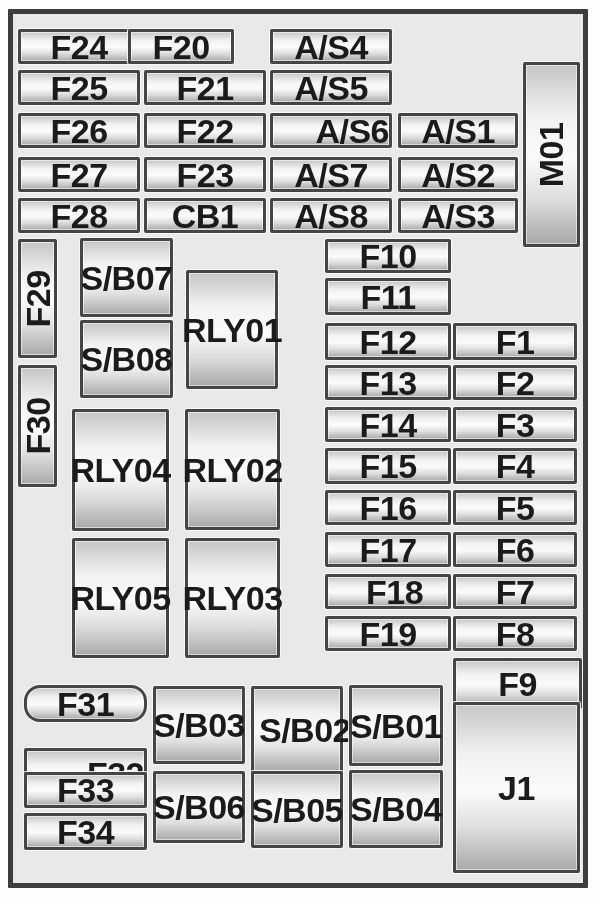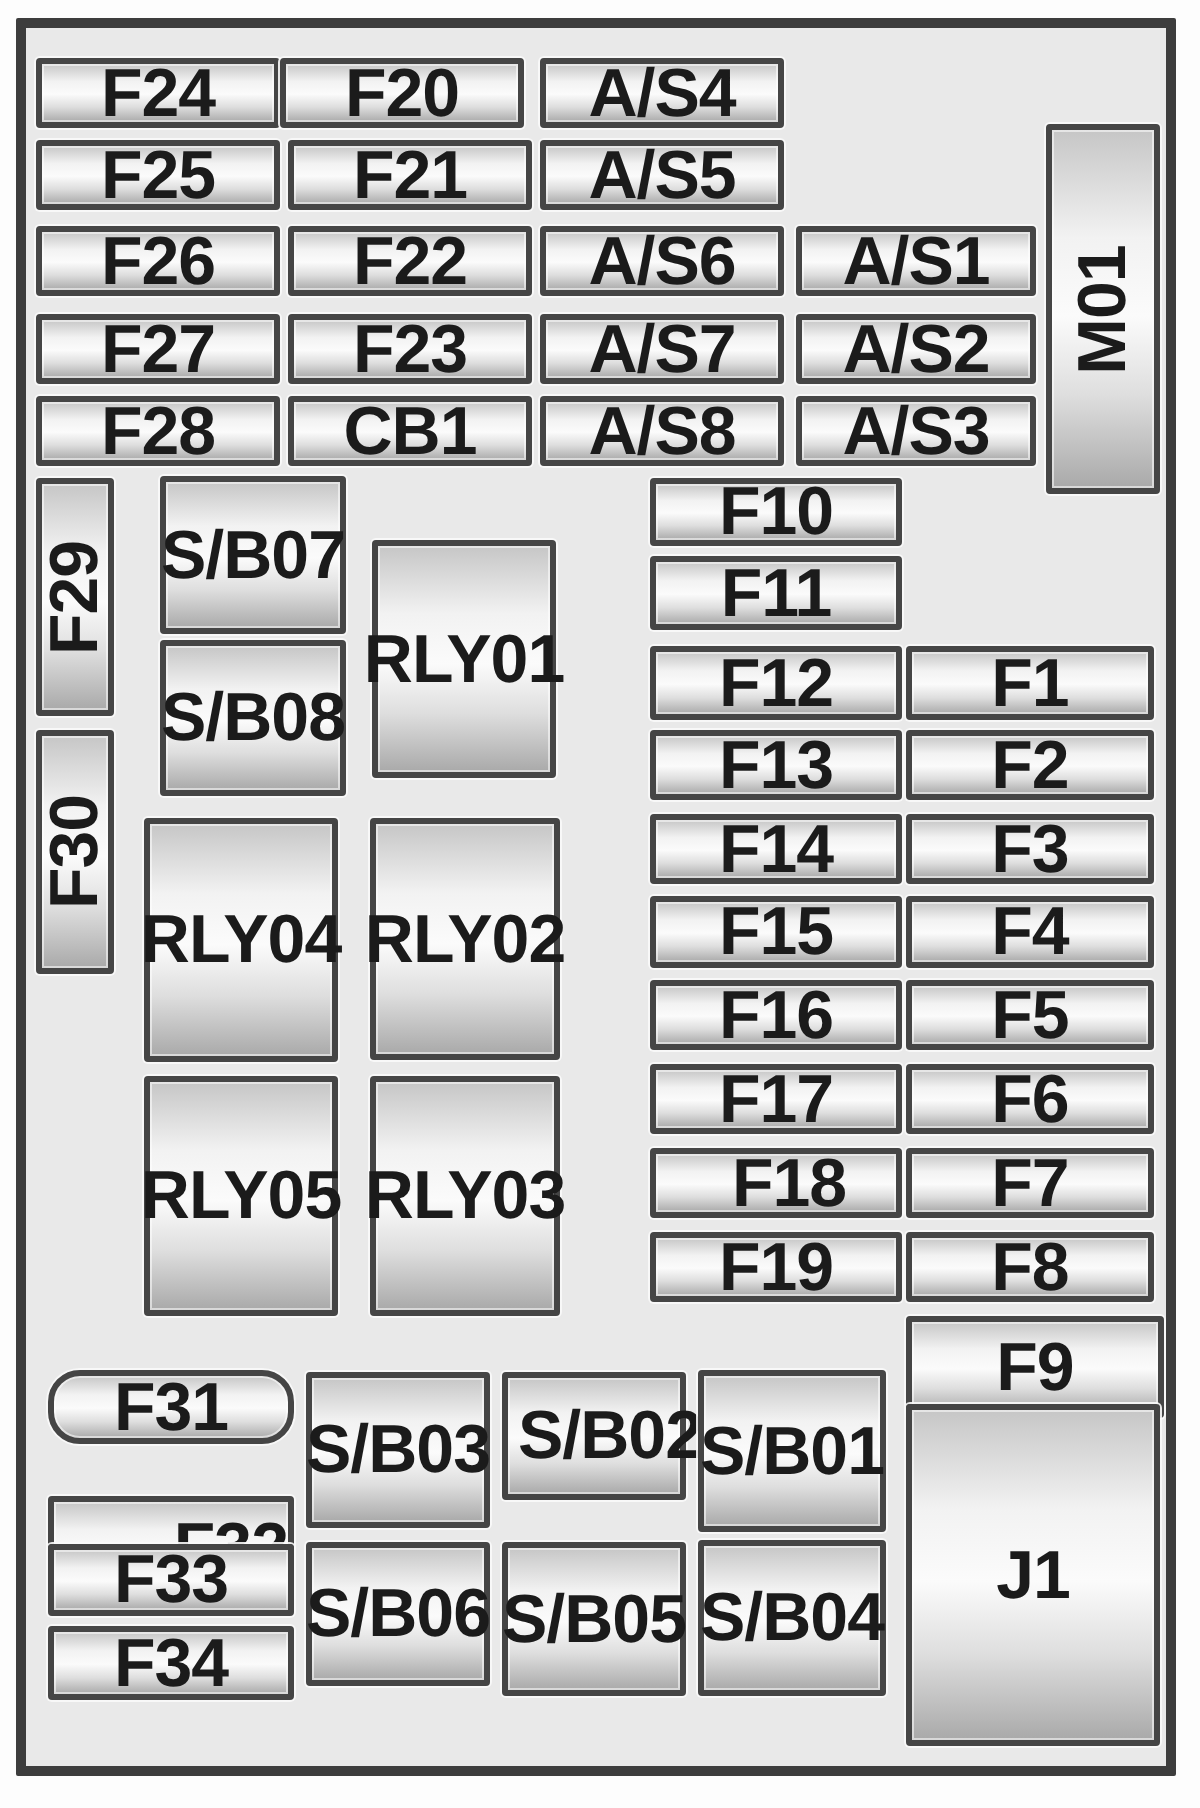--- a/index.html
+++ b/index.html
@@ -21,42 +21,42 @@
   .box.vertical .lbl{transform:rotate(-90deg);}
 </style>
 </head>
 <body>
 
 <div class="stage">
   <div class="panel" style="left: 8px; top: 9px; width: 580px; height: 879px;"></div>
 <div class="box" style="left: 18px; top: 29px; width: 122px; height: 35px;">
       <span class="lbl">F24</span>
     </div>
-    <div class="box" style="left: 140px; top: 29px; width: 122px; height: 35px;">
+    <div class="box" style="left: 128px; top: 29px; width: 106px; height: 35px;">
       <span class="lbl">F20</span>
     </div>
     <div class="box" style="left: 270px; top: 29px; width: 122px; height: 35px;">
       <span class="lbl">A/S4</span>
     </div>
     <div class="box" style="left: 18px; top: 70px; width: 122px; height: 35px;">
       <span class="lbl">F25</span>
     </div>
     <div class="box" style="left: 144px; top: 70px; width: 122px; height: 35px;">
       <span class="lbl">F21</span>
     </div>
     <div class="box" style="left: 270px; top: 70px; width: 122px; height: 35px;">
       <span class="lbl">A/S5</span>
     </div>
     <div class="box" style="left: 18px; top: 113px; width: 122px; height: 35px;">
       <span class="lbl">F26</span>
     </div>
     <div class="box" style="left: 144px; top: 113px; width: 122px; height: 35px;">
       <span class="lbl">F22</span>
     </div>
-    <div class="box" style="left: 270px; top: 113px; width: 122px; height: 35px;">
+    <div class="box" style="left: 270px; top: 113px; width: 122px; height: 35px; justify-content: flex-end;">
       <span class="lbl">A/S6</span>
     </div>
     <div class="box" style="left: 398px; top: 113px; width: 120px; height: 35px;">
       <span class="lbl">A/S1</span>
     </div>
     <div class="box" style="left: 18px; top: 157px; width: 122px; height: 35px;">
       <span class="lbl">F27</span>
     </div>
     <div class="box" style="left: 144px; top: 157px; width: 122px; height: 35px;">
       <span class="lbl">F23</span>
@@ -174,21 +174,21 @@
     </div>
     <div class="box" style="left: 24px; top: 772px; width: 123px; height: 36px;">
       <span class="lbl">F33</span>
     </div>
     <div class="box" style="left: 24px; top: 813px; width: 123px; height: 37px;">
       <span class="lbl">F34</span>
     </div>
     <div class="box" style="left: 153px; top: 686px; width: 92px; height: 78px;">
       <span class="lbl">S/B03</span>
     </div>
-    <div class="box" style="left: 251px; top: 686px; width: 92px; height: 64px; padding-left: 16px;">
+    <div class="box" style="left: 251px; top: 686px; width: 92px; height: 88px; padding-left: 16px;">
       <span class="lbl">S/B02</span>
     </div>
     <div class="box" style="left: 349px; top: 685px; width: 94px; height: 81px;">
       <span class="lbl">S/B01</span>
     </div>
     <div class="box" style="left: 153px; top: 771px; width: 92px; height: 72px;">
       <span class="lbl">S/B06</span>
     </div>
     <div class="box" style="left: 251px; top: 771px; width: 92px; height: 77px;">
       <span class="lbl">S/B05</span>

